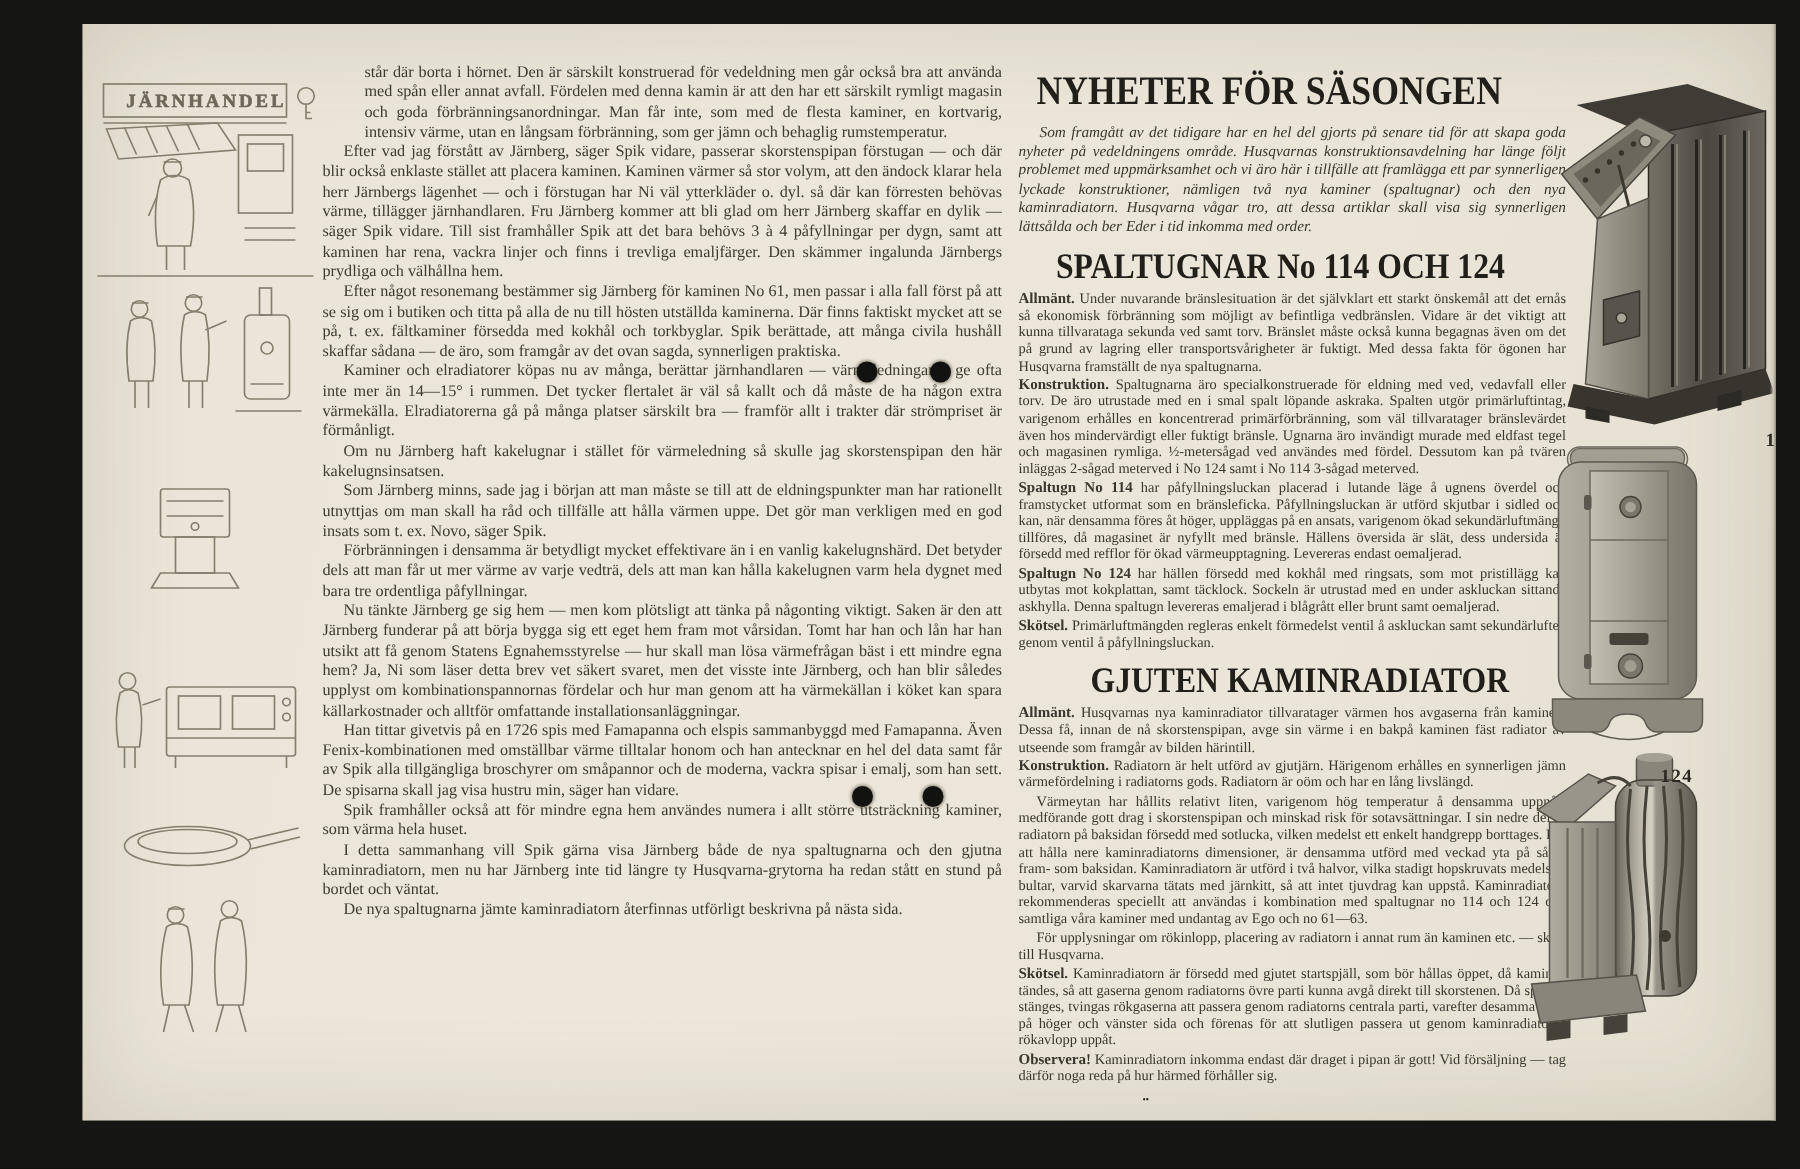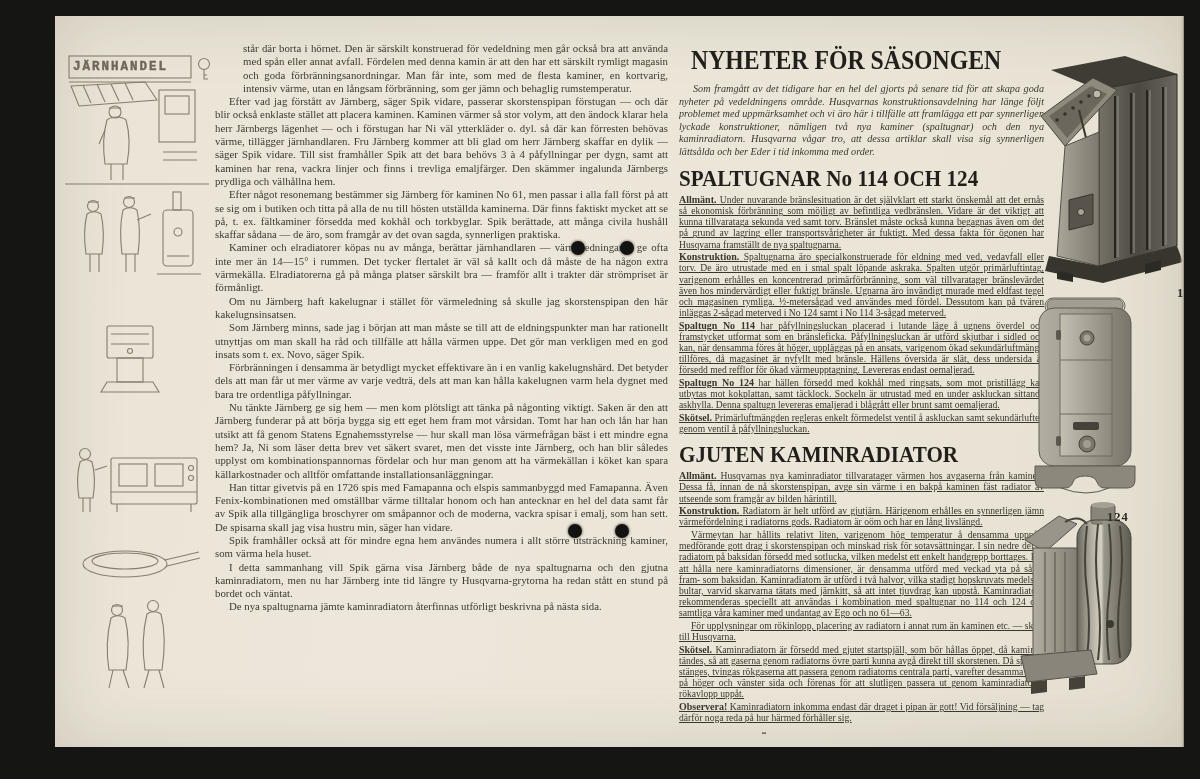--- a/index.html
+++ b/index.html
@@ -8,37 +8,37 @@
   .paper{position:absolute;left:55px;top:16px;width:1129px;height:731px;
          background:linear-gradient(100deg,#e9e4d6 0%,#ece7da 35%,#eae5d7 70%,#e4dfd0 100%);
          box-shadow:inset 0 0 70px rgba(110,100,80,.20);overflow:hidden;}
   .paper-edge{position:absolute;right:0;top:0;width:4px;height:100%;
               background:linear-gradient(90deg,rgba(0,0,0,0),#c9c3b2 60%,#8d8877);}
   
   .hole{position:absolute;width:14px;height:14px;border-radius:50%;background:#121210;
         box-shadow:0 0 2px 1px rgba(60,55,45,.45);z-index:6;}
   
   .illus{position:absolute;left:4px;top:18px;width:170px;height:660px;}
-  .sign{position:absolute;left:14px;top:26px;width:118px;text-align:left;
-        font-weight:bold;font-size:12.5px;letter-spacing:2px;color:#6e6758;font-family:Liberation Mono, monospace;
+  .sign{position:absolute;left:14px;top:26px;width:118px;text-align:right;
+        font-weight:bold;font-size:12.5px;letter-spacing:2px;color:#6e6758;
         -webkit-text-stroke:.4px #6e6758;}
   
   .leftcol{position:absolute;left:160px;top:26px;width:453px;height:640px;overflow:hidden;
            font-size:10.8px;line-height:13.3px;text-align:justify;color:#3e3a31;}
   .leftcol p{margin:0;text-indent:14px;}
   .leftcol p.noindent{text-indent:0;margin-left:28px;}
   
   .rightcol{position:absolute;left:624px;top:28px;width:365px;height:690px;overflow:hidden;color:#3b372e;}
   h1.title{margin:0 0 7px 0;font-size:27px;line-height:32px;color:#211f1a;white-space:nowrap;text-align:right;}
-  h2.sub{margin:8px 0 3px 0;font-size:24px;line-height:25px;color:#211f1a;white-space:nowrap;}
+  h2.sub{margin:8px 0 3px 0;font-size:24px;line-height:25px;color:#211f1a;white-space:nowrap;text-align:right;}
   h3.small{margin:9px 0 3px 0;font-size:14.5px;line-height:16px;color:#211f1a;letter-spacing:1px;white-space:nowrap;}
   .condensed{display:inline-block;transform:scaleX(.88);transform-origin:0 50%;font-weight:bold;}
   .intro{font-size:10.2px;line-height:12.5px;text-align:justify;margin:0;font-style:italic;}
   .intro{text-indent:14px;}
-  p.sec{margin:0 0 1.5px 0;font-size:9.6px;line-height:11.15px;text-align:justify;text-decoration:underline;}
+  p.sec{margin:0 0 1.5px 0;font-size:9.6px;line-height:11.15px;text-align:justify;}
   p.sec .lead{font-weight:bold;font-size:10px;}
   p.seccont{text-indent:12px;}
   
   .fig{position:absolute;}
   .figlabel{position:absolute;font-weight:bold;font-size:12.5px;color:#2c2924;letter-spacing:1px;z-index:5;}
   svg{display:block;}
 </style>
 </head>
 <body>
 

